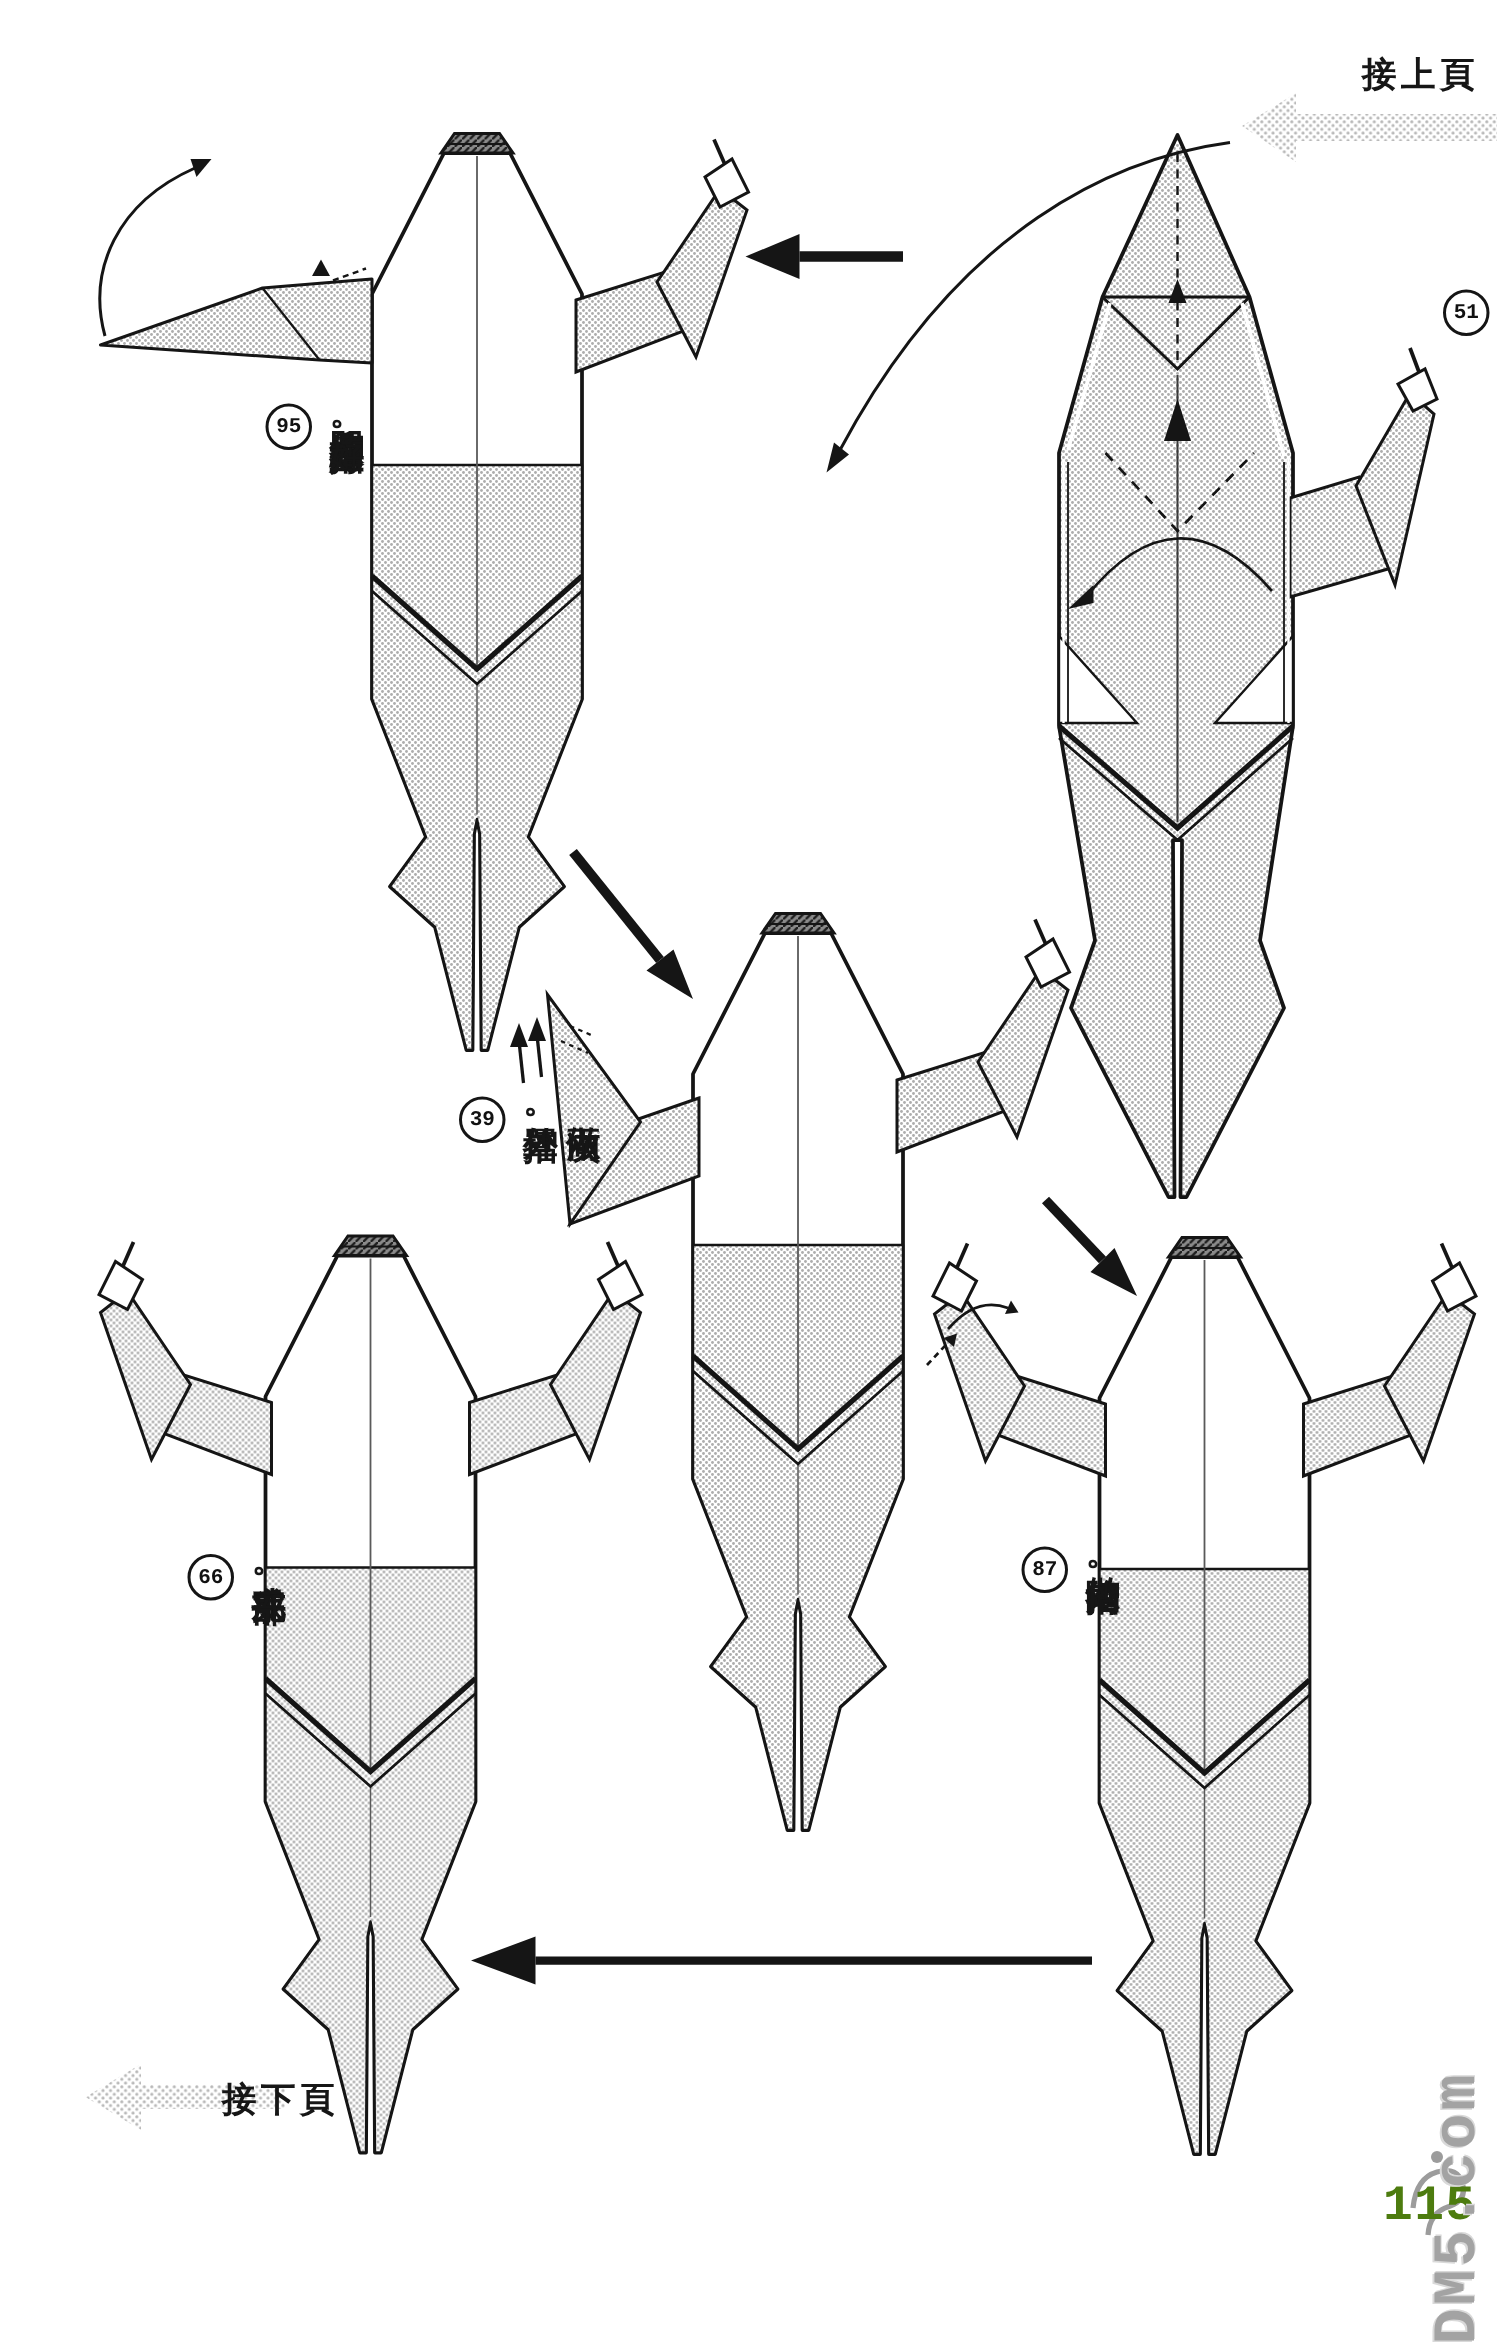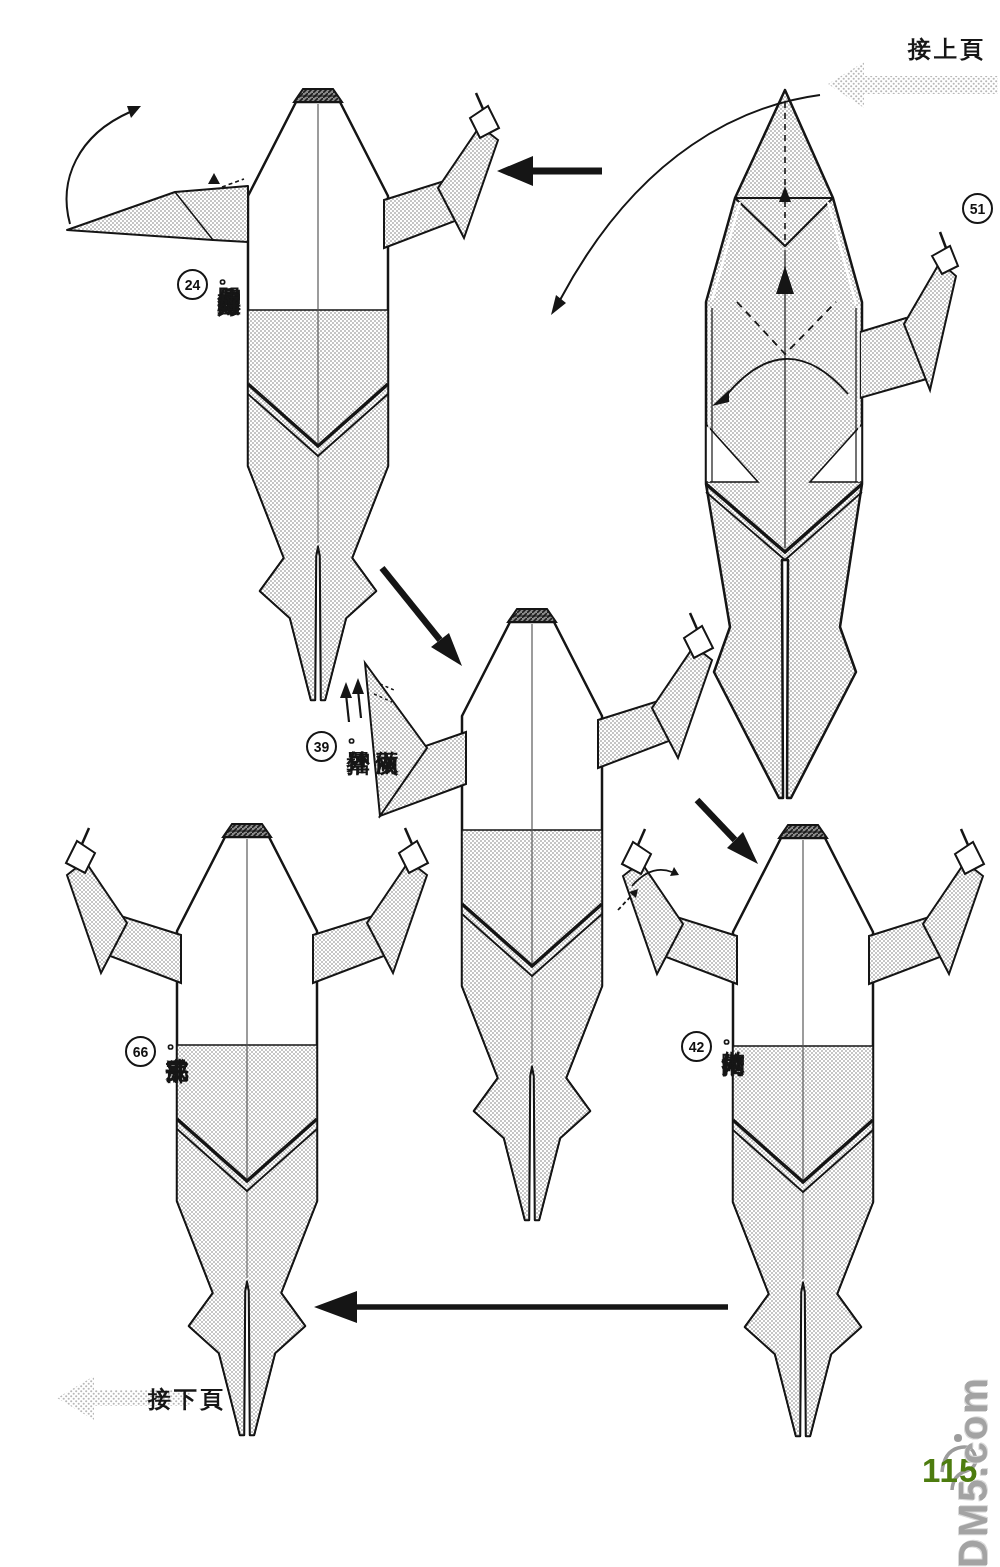--- a/index.html
+++ b/index.html
@@ -1,18 +1,18 @@
 <!DOCTYPE html>
 <html><head>
 <meta charset="utf-8">
 <style>
   html,body { margin:0; padding:0; background:#fff; }
   .page {
     position:relative; width:1000px; height:1567px; background:#ffffff;
-    font-family:Liberation Sans, sans-serif; overflow:hidden; color:#111;
+    font-family:Liberation Mono, monospace; overflow:hidden; color:#111;
   }
   .diagram-svg { position:absolute; left:0; top:0; z-index:1; }
   .overlay { position:absolute; z-index:2; }
   .htext {
     font-size:23px; font-weight:700; letter-spacing:3px; color:#161616;
     white-space:nowrap;
   }
   .step-label {
     position:absolute; z-index:2; display:flex; flex-direction:row;
     align-items:center; gap:7px;
@@ -198,36 +198,36 @@
   <div class="overlay htext" style="right:14px; top:34px;">接上頁</div>
 
   <div class="step-label" style="left:962px; top:192px;">
     <div class="step-circle">51</div>
     <div class="vtext">
       <span class="vline">依凹凸摺線拉下摺好。</span>
     </div>
   </div>
 
   <div class="step-label" style="left:177px; top:268px;">
-    <div class="step-circle">24</div>
+    <div class="step-circle">95</div>
     <div class="vtext">
       <span class="vline">依凹凸摺線向上摺好。</span>
     </div>
   </div>
 
   <div class="step-label" style="left:306px; top:731px;">
     <div class="step-circle">39</div>
     <div class="vtext">
       <span class="vline">做兩次</span>
       <span class="vline">外罩摺。</span>
     </div>
   </div>
 
   <div class="step-label" style="left:681px; top:1031px;">
-    <div class="step-circle">42</div>
+    <div class="step-circle">87</div>
     <div class="vtext">
       <span class="vline">做內陷摺。</span>
     </div>
   </div>
 
   <div class="step-label" style="left:125px; top:1036px;">
     <div class="step-circle">66</div>
     <div class="vtext">
       <span class="vline">完成手部。</span>
     </div>

